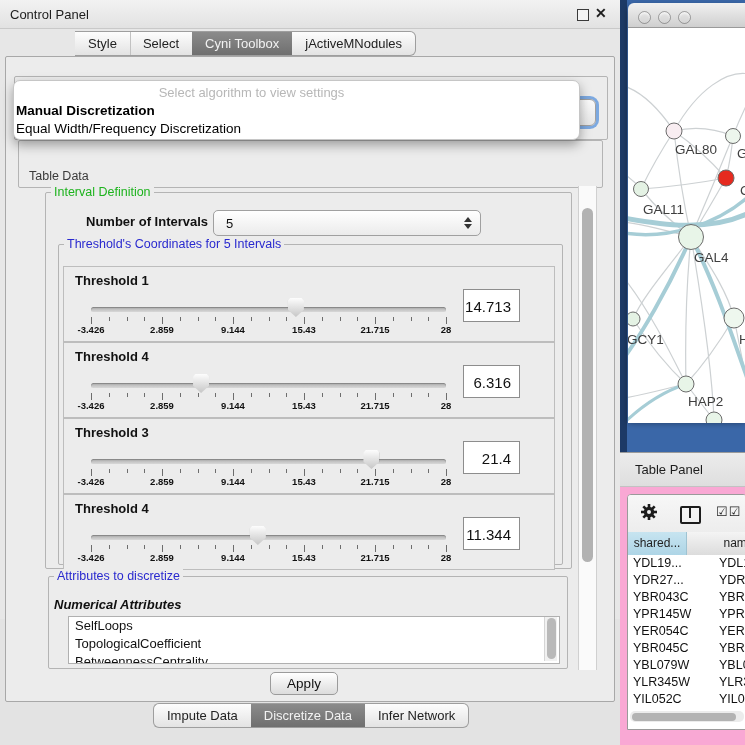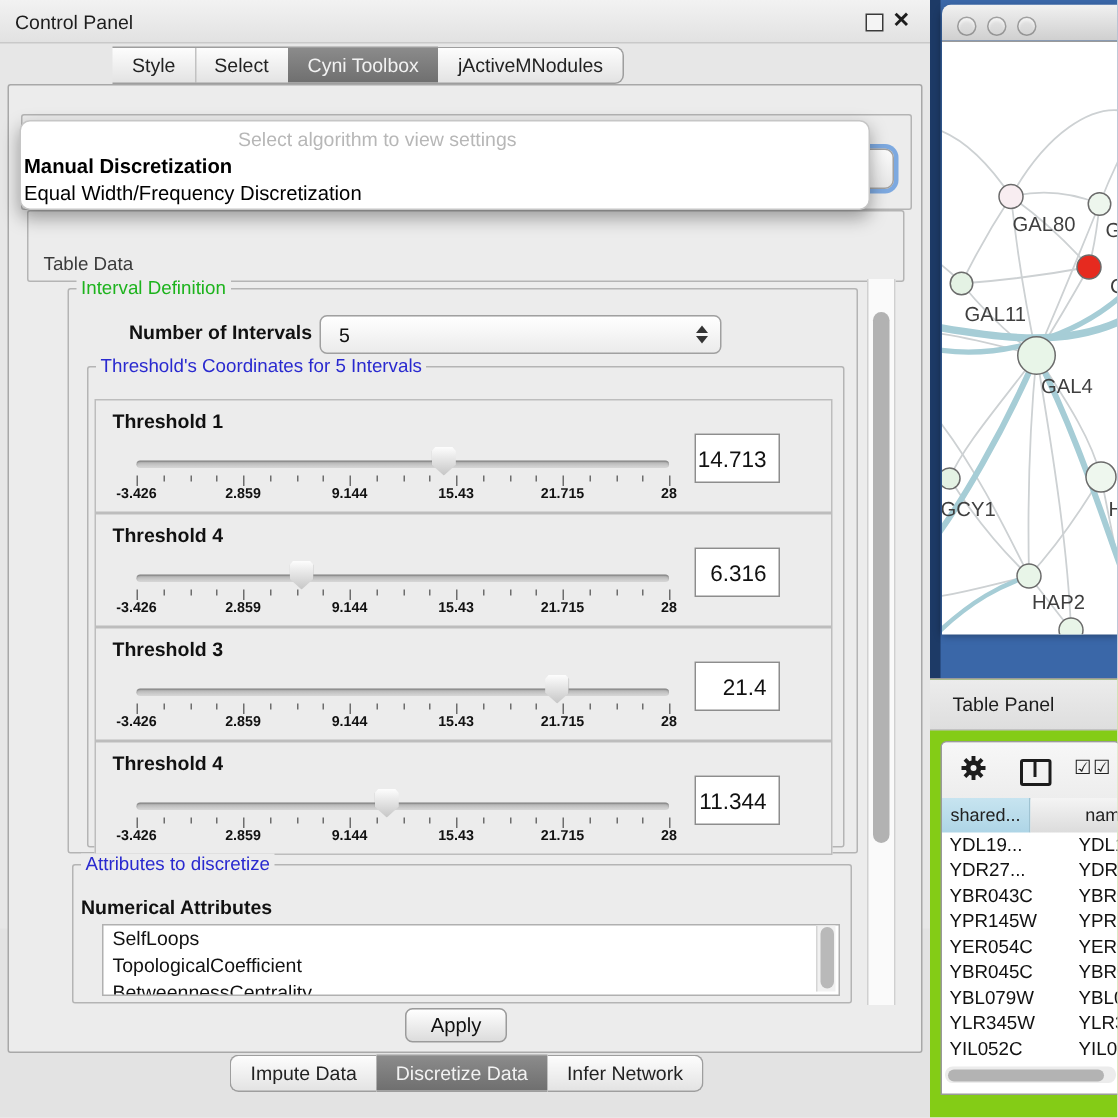--- a/index.html
+++ b/index.html
@@ -71,21 +71,21 @@
              background:linear-gradient(#ffffff,#dcdcdc);font-size:13.5px;color:#111;text-align:center;line-height:21px;}
   
   #net-area{left:620px;top:0;width:125px;height:452px;background:#3a67a8;overflow:hidden;}
   #net-dark{left:0;top:0;width:7px;height:452px;background:#1d3a66;}
   #net-window{left:8px;top:3px;width:117px;height:417px;border-radius:6px 6px 0 0;box-shadow:0 3px 6px rgba(0,0,0,.4);}
   #net-titlebar{left:0;top:0;width:117px;height:24px;background:linear-gradient(#f1f1f1,#cfcfcf);border-radius:6px 0 0 0;border-bottom:1px solid #9a9a9a;}
   .light{position:absolute;top:8px;width:13px;height:13px;border-radius:50%;border:1px solid rgba(0,0,0,.3);box-sizing:border-box;
          box-shadow:inset 0 2px 2px rgba(255,255,255,.55);}
   #net-canvas{left:0;top:25px;width:117px;height:395px;background:#fff;overflow:hidden;}
   
-  #tp{left:620px;top:452px;width:125px;height:293px;background:#84cc16;overflow:hidden;}
+  #tp{left:620px;top:452px;width:125px;height:293px;background:#f9a8d4;overflow:hidden;}
   #tp-header{left:0;top:0;width:125px;height:33px;background:linear-gradient(#ececec,#dedede);border-top:1px solid #9a9a9a;border-bottom:1px solid #c2c2c2;}
   #tp-title{left:15px;top:9px;font-size:13px;color:#1d1d1d;}
   #tp-window{left:7px;top:42px;width:118px;height:234px;background:#fff;border:1px solid #9a9a9a;border-radius:4px 4px 0 0;overflow:hidden;}
   #tp-toolbar{left:0;top:0;width:118px;height:37px;background:linear-gradient(#f7f7f7,#ededed);border-bottom:1px solid #cfcfcf;}
   #col-icon{left:52px;top:11px;width:17px;height:14px;border:2px solid #1c1c1c;border-radius:2px;}
   #col-icon i{position:absolute;left:6.5px;top:0;width:2px;height:10px;background:#1c1c1c;}
   #check-icons{left:88px;top:9px;font-size:13px;color:#222;letter-spacing:1px;}
   #tp-table{left:0;top:37px;width:200px;}
   #tp-table .hrow{display:flex;height:23px;}
   #tp-table .hcell{font-size:12px;color:#222;text-align:center;line-height:23px;box-sizing:border-box;border-right:1px solid #9fc3d2;}
@@ -287,21 +287,21 @@
         <div class="tick-label" style="left: 98px;">2.859</div>
         <div class="tick-label" style="left: 169px;">9.144</div>
         <div class="tick-label" style="left: 240px;">15.43</div>
         <div class="tick-label" style="left: 311px;">21.715</div>
         <div class="tick-label" style="left: 382px;">28</div>
       </div>
     </div>
 
   <div class="fieldset abs" style="left:48px;top:576px;width:518px;height:91px;">
     <div class="legend blue" style="left:5px;top:-8px;">Attributes to discretize</div>
-    <div class="abs" style="left:5px;top:20px;font-size:13px;font-weight:bold;color:#111;">Numerical Attributes</div>
+    <div class="abs" style="left:5px;top:20px;font-size:13px;font-weight:bold;color:#111;font-style:italic;">Numerical Attributes</div>
   </div>
   <div id="attr-list" class="abs">
       <div class="li">SelfLoops</div>
       <div class="li">TopologicalCoefficient</div>
       <div class="li">BetweennessCentrality</div>
     </div>
   <div id="attr-sb" class="abs">
       <div class="thumb"></div>
     </div>
 

